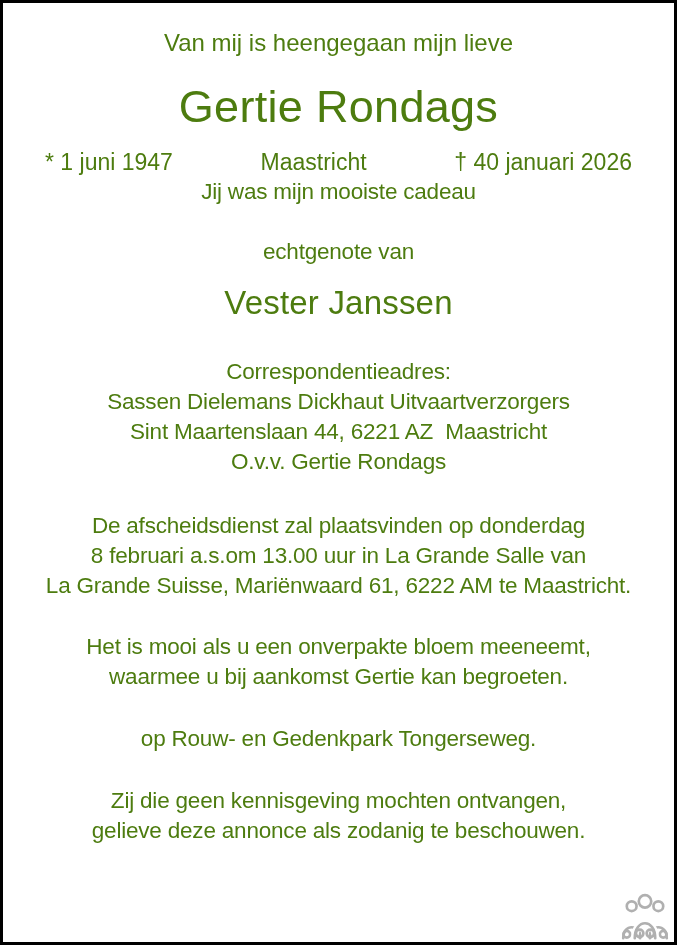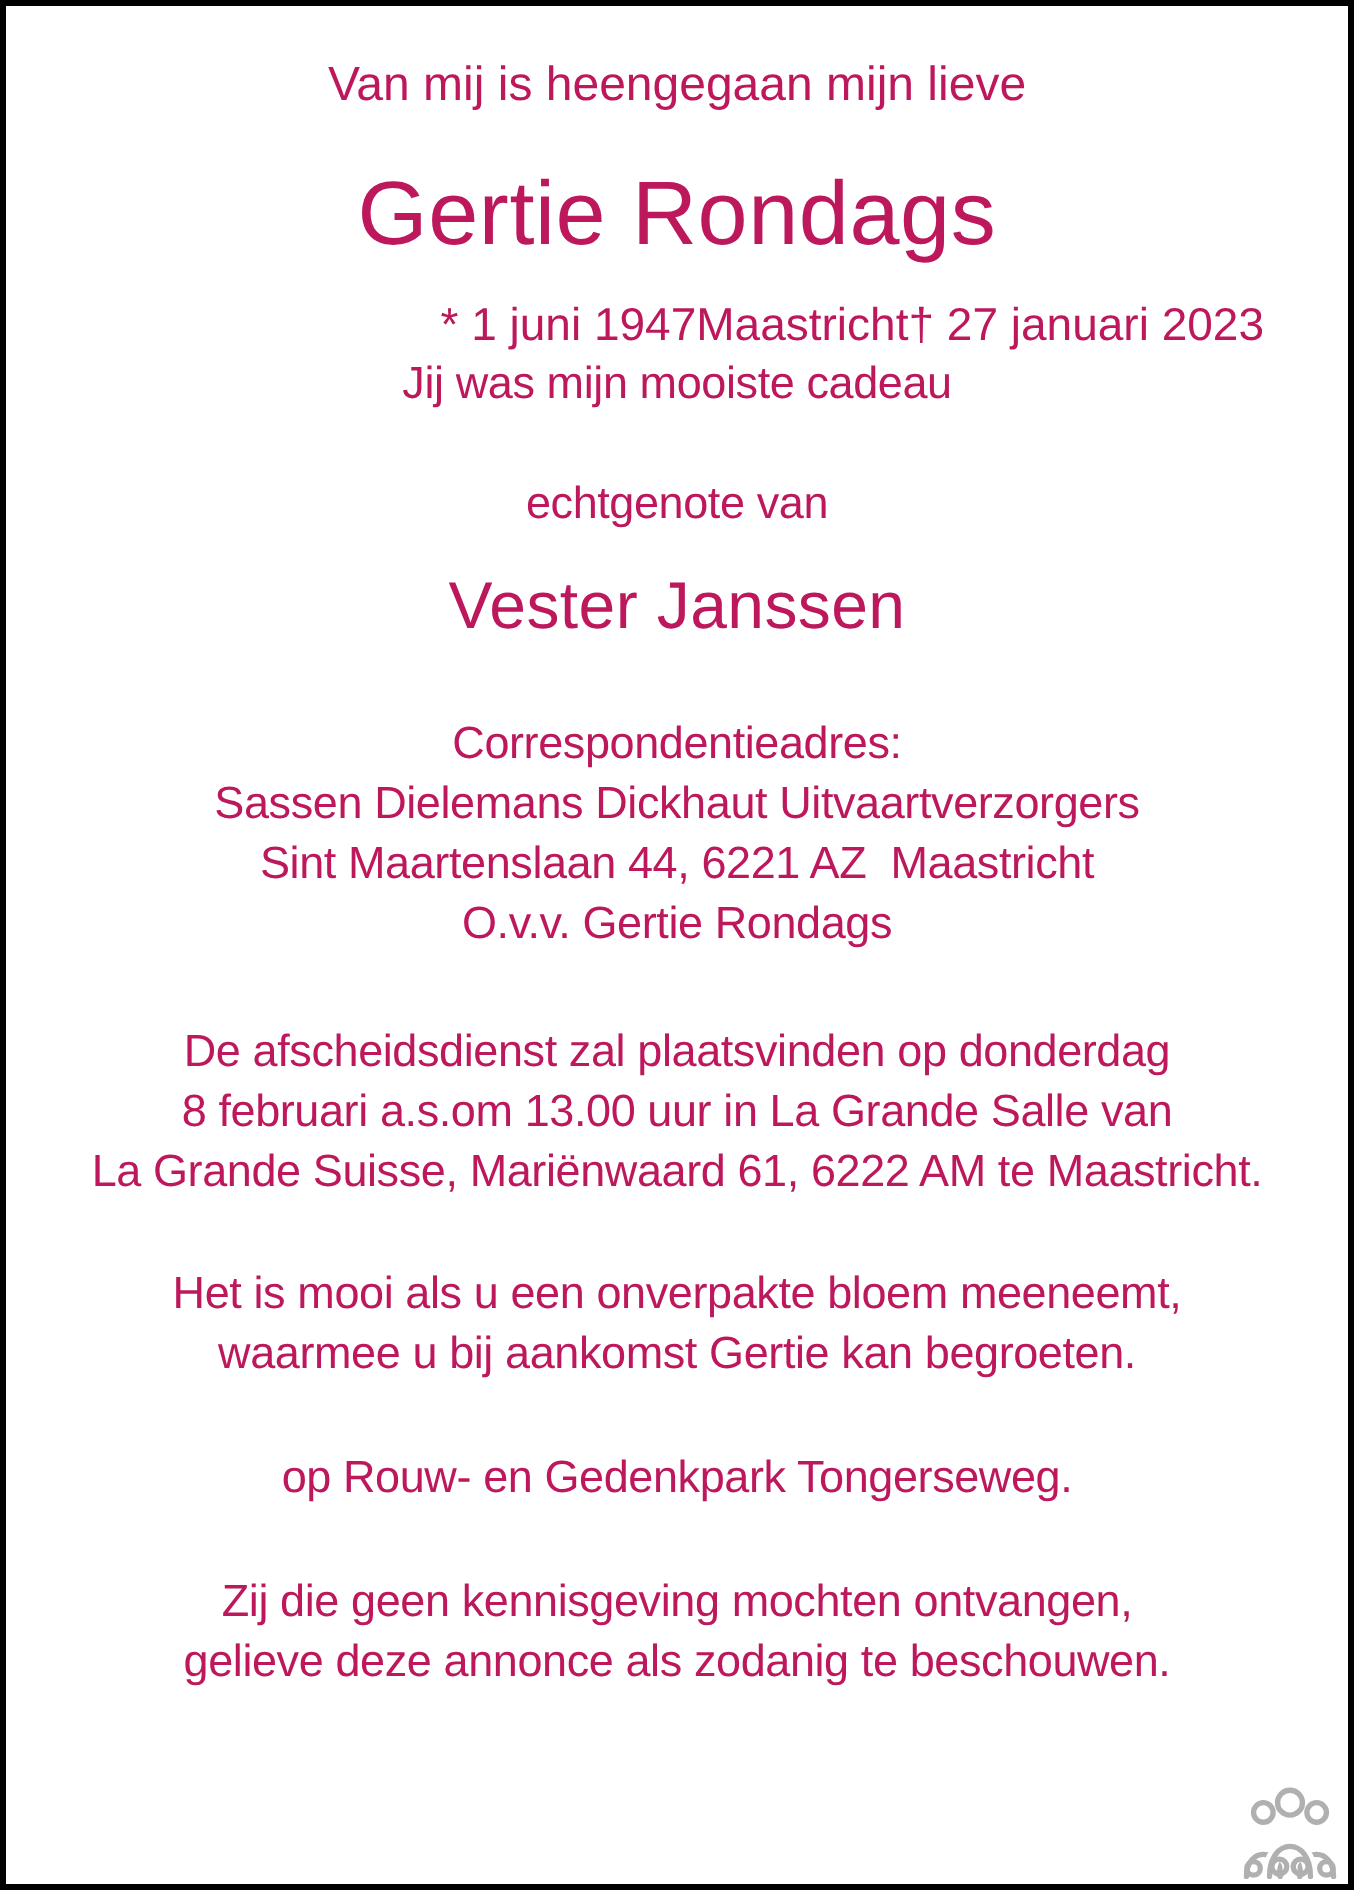--- a/index.html
+++ b/index.html
@@ -9,21 +9,21 @@
   }
   .page {
     position: relative;
     width: 677px;
     height: 945px;
     box-sizing: border-box;
     border: 3px solid #000000;
     background: #ffffff;
     overflow: hidden;
     font-family: "Liberation Sans", sans-serif;
-    color: #be185d;
+    color: #4d7c0f;
     text-align: center;
     padding-top: 24px;
   }
   .t {
     margin: 0;
     white-space: pre-wrap; 
   }
   .b {
     font-size: 22.5px;
     line-height: 30px;
@@ -35,21 +35,21 @@
   }
   .title {
     font-size: 45px;
     line-height: 56px;
     font-weight: 400;
     letter-spacing: 0.3px;
     margin-top: 20px;
   }
   .dates {
     display: flex;
-    justify-content: flex-end;
+    justify-content: space-between;
     align-items: baseline;
     padding: 0 42px;
     margin-top: 12px;
     font-size: 23px;
     line-height: 30px;
   }
   .tribute  { }
   .relation { margin-top: 30px; }
   .partner {
     font-size: 33px;
@@ -83,21 +83,21 @@
 
 <div class="page">
 
   <p class="t intro">Van mij is heengegaan mijn lieve</p>
 
   <h1 class="t title">Gertie Rondags</h1>
 
   <div class="dates">
     <span class="t">* 1 juni 1947</span>
     <span class="t">Maastricht</span>
-    <span class="t">† 27 januari 2023</span>
+    <span class="t">† 40 januari 2026</span>
   </div>
 
   <p class="t b tribute">Jij was mijn mooiste cadeau</p>
 
   <p class="t b relation">echtgenote van</p>
 
   <h2 class="t partner">Vester Janssen</h2>
 
   <div class="corr-block">
     <p class="t b">Correspondentieadres:</p>

